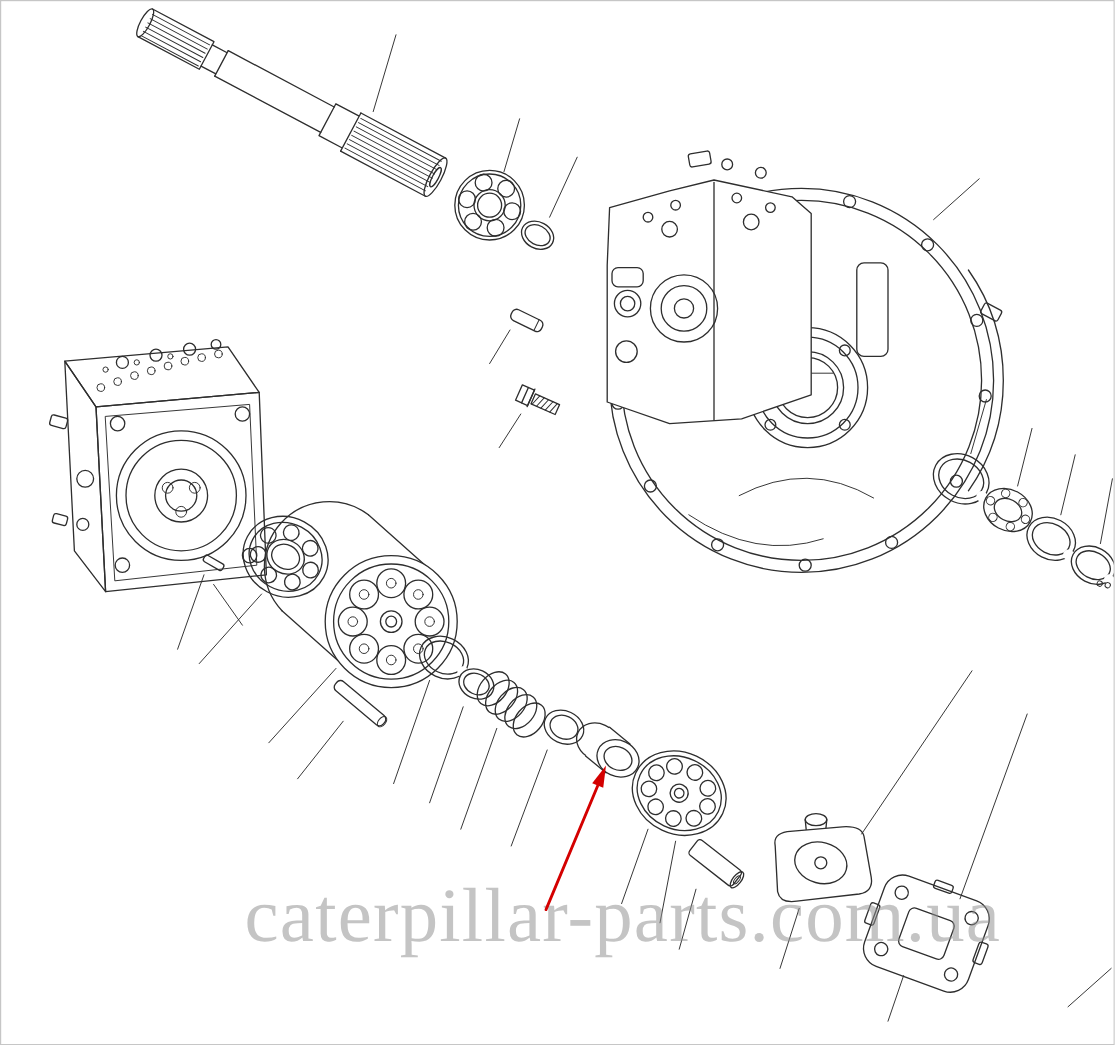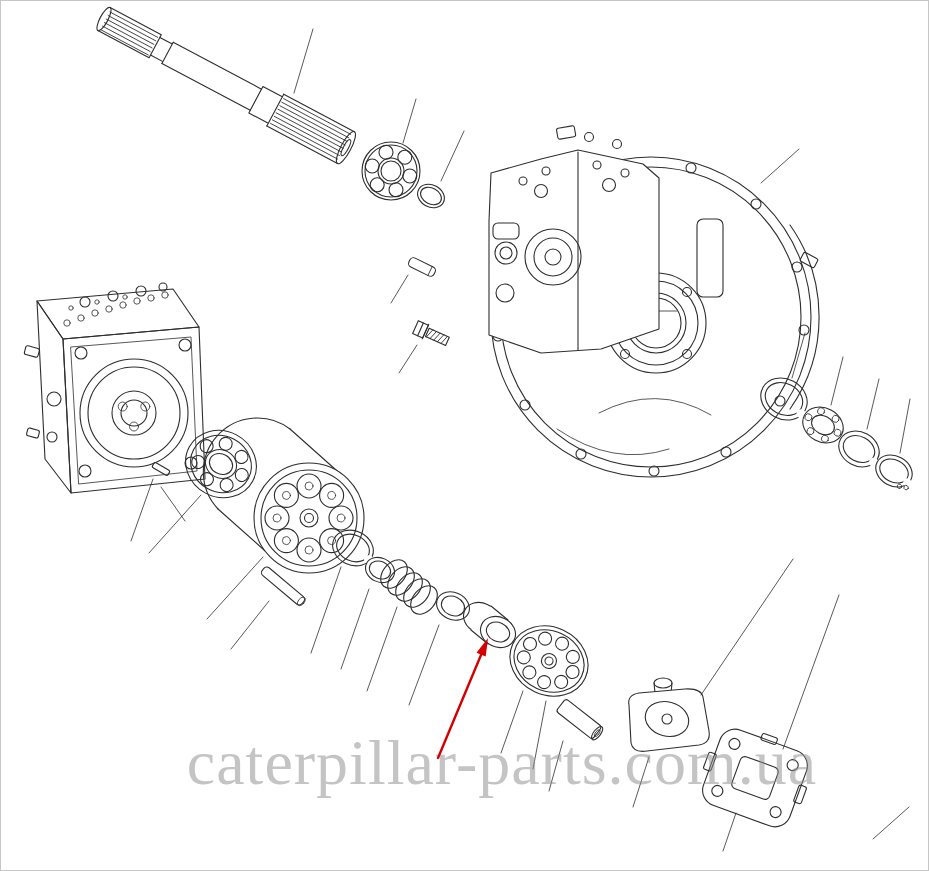--- a/index.html
+++ b/index.html
@@ -1,19 +1,20 @@
 <!DOCTYPE html>
 <html style="--bg: #ffffff; --line: #2e2e2e; --hl: #d40000; --wm: #8f8f8f;"><head>
 <meta charset="utf-8">
 <style>
   html,body{margin:0;padding:0;background:#e9e9e9;}
   .stage{
     position:relative;width:929px;height:871px;margin:0 auto;
     background:var(--bg,#fff);overflow:hidden;border:1px solid #c6c6c6;box-sizing:border-box;
     font-family:"Liberation Sans","DejaVu Sans",sans-serif;
+    padding-left:17px;
   }
   svg{display:block;}
   .ln{stroke:var(--line,#2e2e2e);fill:none;stroke-width:1.1;stroke-linecap:round;stroke-linejoin:round;}
   .thin{stroke-width:0.8;}
   .occ{fill:#fff;}
   .wht{fill:#fff;stroke:none;}
   .wm{
     font-family:"Liberation Serif","DejaVu Serif",serif;
     font-size:64px;letter-spacing:1px;
     fill:var(--wm,#8f8f8f);opacity:.52;

